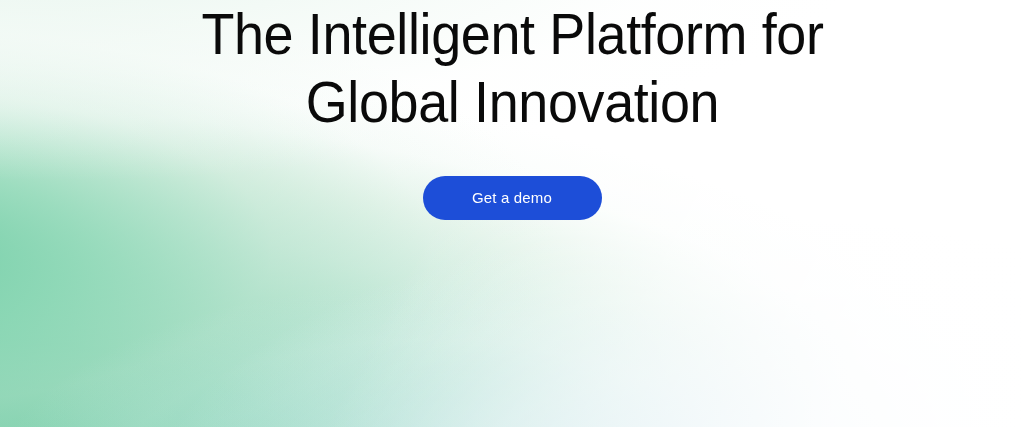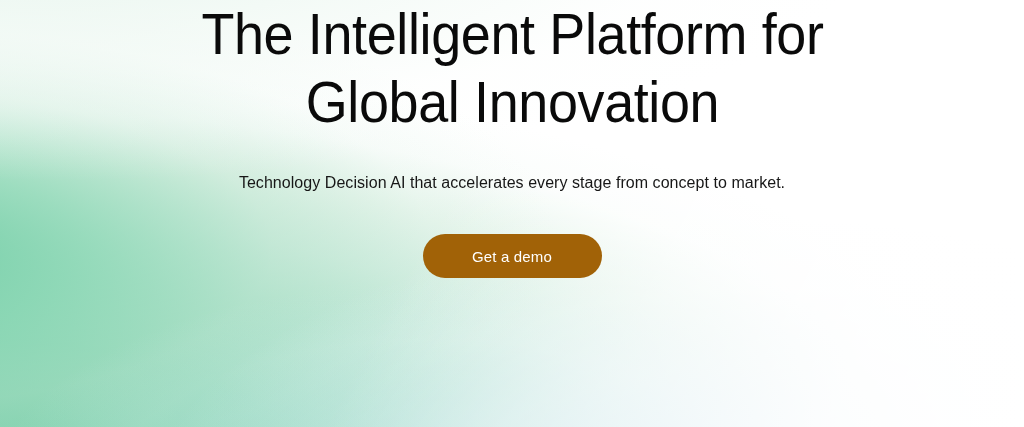--- a/index.html
+++ b/index.html
@@ -161,21 +161,21 @@
   .cta-button {
     display: inline-flex;
     align-items: center;
     justify-content: center;
     min-width: 179px;
     height: 44px;
     padding: 0 30px;
     box-sizing: border-box;
     border: none;
     border-radius: 999px;
-    background: #a16207;
+    background: #1d4ed8;
     color: #ffffff;
     font-family: "Liberation Sans", sans-serif;
     font-size: 15px;
     font-weight: 400;
     letter-spacing: 0.15px;
     cursor: pointer;
   }
 </style>
 </head>
 <body>
@@ -191,20 +191,19 @@
   <div class="bg-layer bg-white-right"></div>
   <div class="bg-layer bg-white-topright"></div>
 
   <div class="content">
 
     <h1 class="headline">
       <span class="headline-line">The Intelligent Platform for</span>
       <span class="headline-line">Global Innovation</span>
     </h1>
 
-    <p class="subtitle">Technology Decision AI that accelerates every stage from concept to market.</p>
 
     <div class="cta-wrap">
       <button class="cta-button" type="button">Get a demo</button>
     </div>
 
   </div>
 </div>
 
 </body></html>

